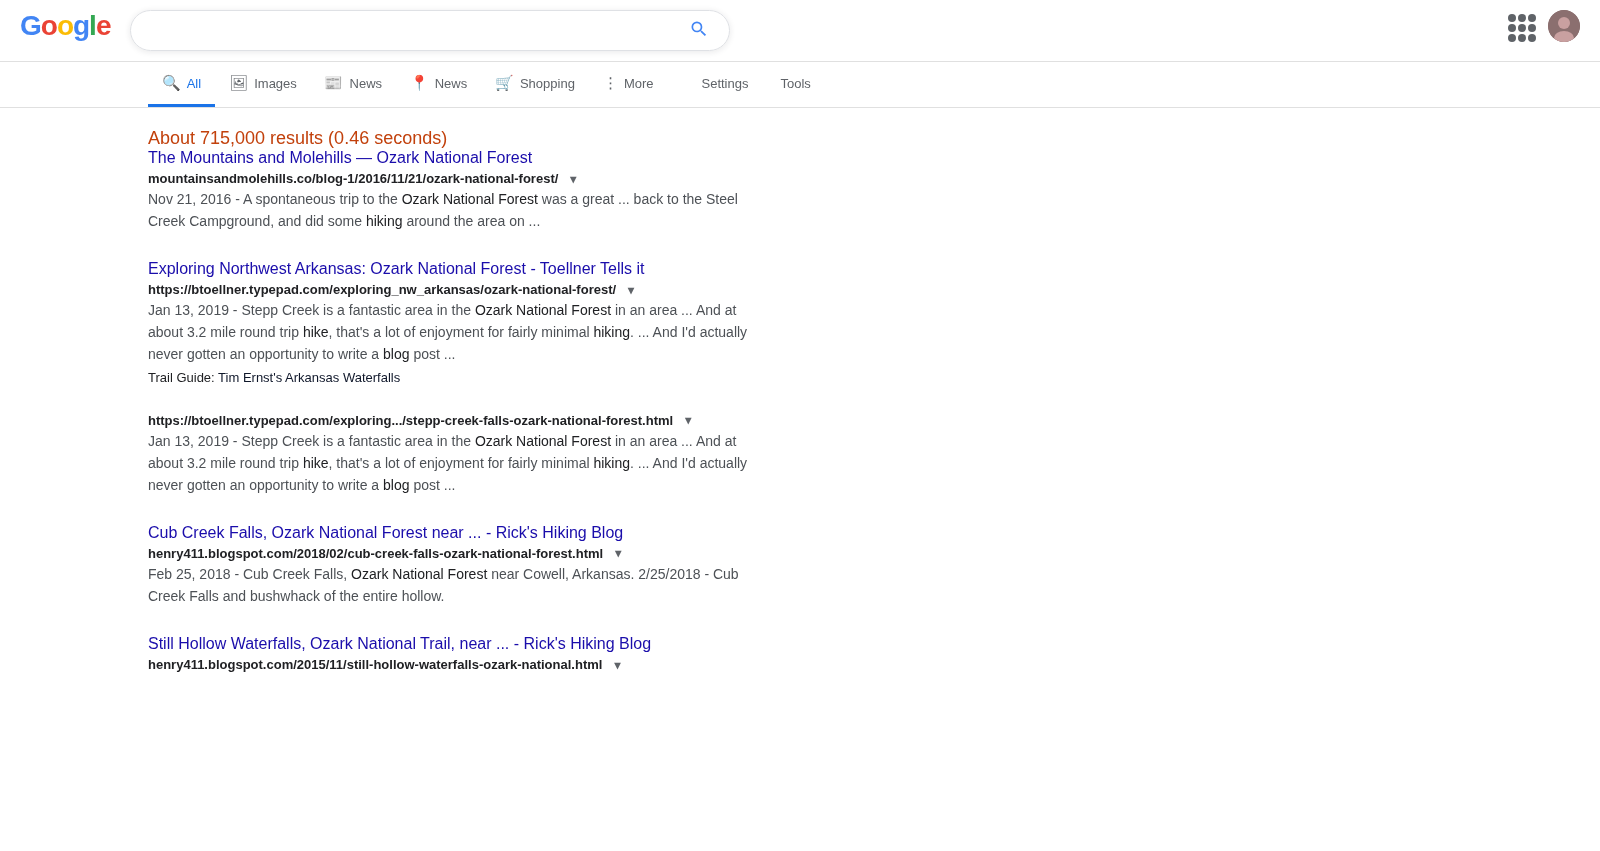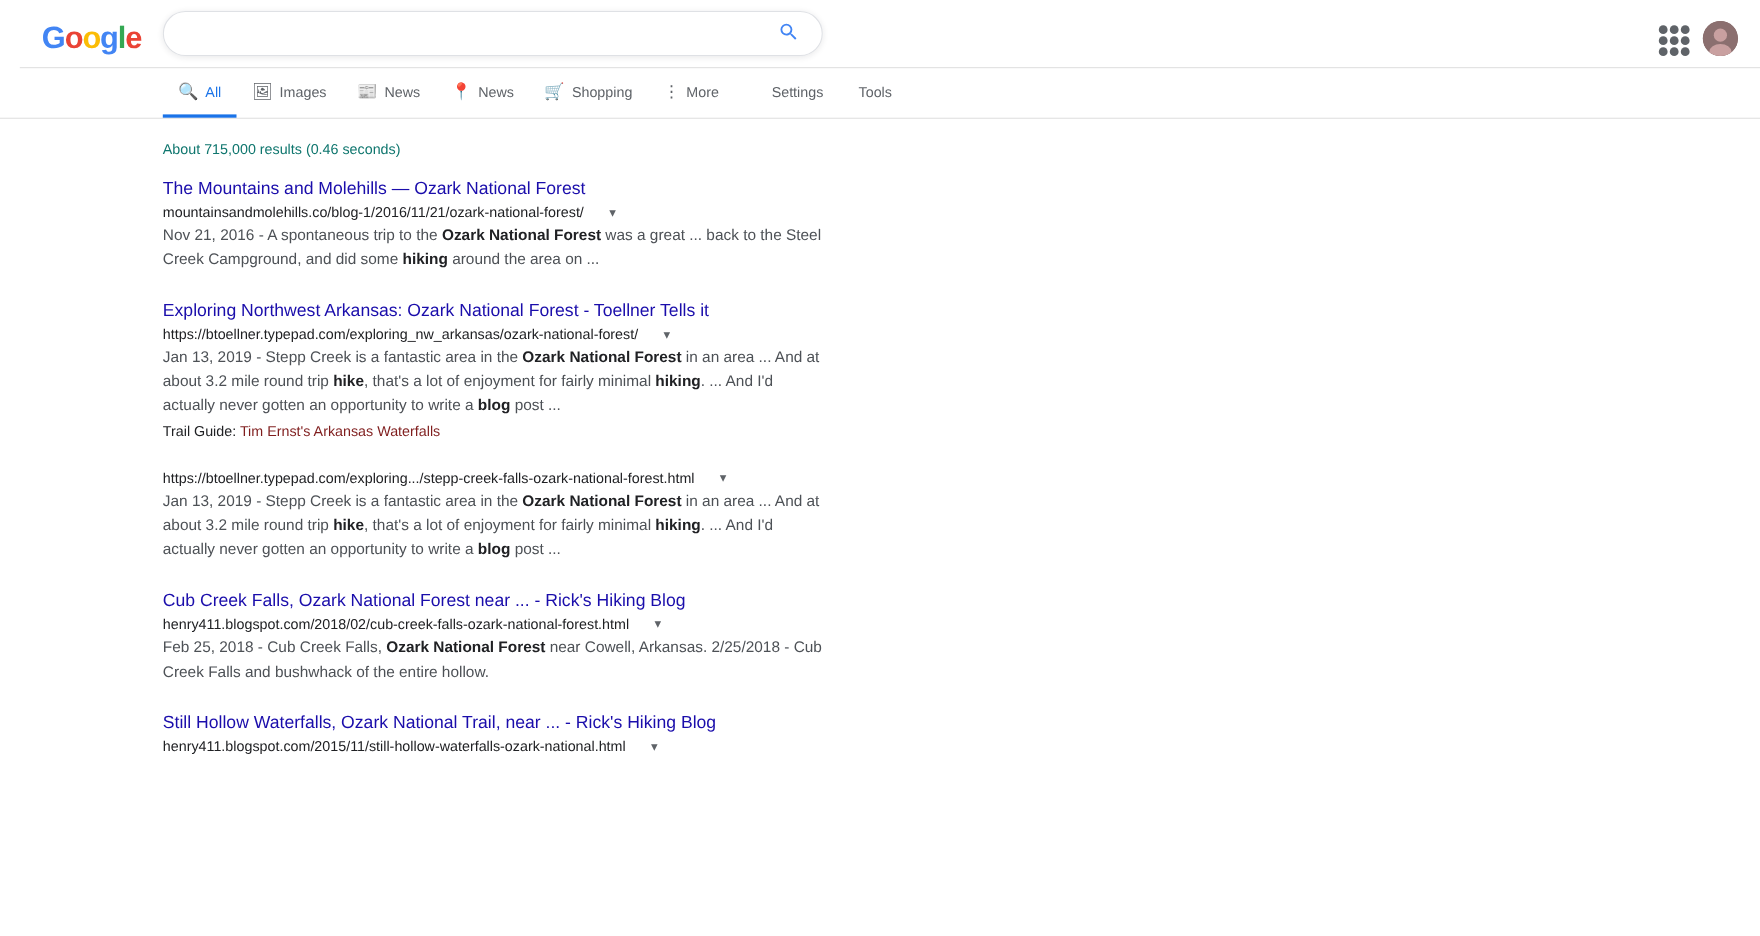--- a/index.html
+++ b/index.html
@@ -1,19 +1,19 @@
 <!DOCTYPE html>
 <html><head>
   <meta charset="utf-8">
   <style>
     * { margin: 0; padding: 0; box-sizing: border-box; }
     body { font-family: Arial, sans-serif; background: #fff; font-size: 14px; color: #202124; }
 
     
-    .header { display: flex; align-items: flex-end; padding: 10px 20px; gap: 20px; border-bottom: 1px solid #e0e0e0; margin-left: 18px; }
+    .header { display: flex; align-items: flex-start; padding: 10px 20px; gap: 20px; border-bottom: 1px solid #e0e0e0; }
     .logo { display: flex; align-items: center; }
     .logo-text { font-size: 28px; font-weight: bold; letter-spacing: -1px; }
     .logo-G { color: #4285F4; }
     .logo-o1 { color: #EA4335; }
     .logo-o2 { color: #FBBC05; }
     .logo-g { color: #4285F4; }
     .logo-l { color: #34A853; }
     .logo-e { color: #EA4335; }
 
     .search-bar-wrap { flex: 1; max-width: 600px; }
@@ -30,31 +30,31 @@
     
     .nav-tabs { display: flex; align-items: center; padding: 0 148px; border-bottom: 1px solid #e0e0e0; gap: 0; }
     .nav-tab { display: flex; align-items: center; gap: 6px; padding: 12px 14px; font-size: 13px; color: #5f6368; cursor: pointer; border-bottom: 3px solid transparent; text-decoration: none; white-space: nowrap; }
     .nav-tab.active { color: #1a73e8; border-bottom: 3px solid #1a73e8; }
     .tab-icon { font-size: 15px; }
     .nav-settings { margin-left: 20px; }
     .nav-tools { margin-left: 4px; }
 
     
     .results-area { padding: 20px 148px; max-width: 900px; }
-    .results-count { font-size: 13px; color: #0f766e; margin-bottom: 20px; }
+    .results-count { font-size: 18px; color: #c2410c; }
 
     .result-item { margin-bottom: 28px; max-width: 600px; }
-    .result-url-line { display: flex; align-items: center; gap: 23px; margin-bottom: 2px; }
+    .result-url-line { display: flex; align-items: center; gap: 12px; margin-bottom: 2px; font-weight: bold; }
     .result-url { font-size: 13px; color: #202124; }
     .result-url-arrow { color: #5f6368; font-size: 12px; cursor: pointer; }
     .result-title { font-size: 16px; color: #1a0dab; text-decoration: none; cursor: pointer; margin-bottom: 4px; display: block; }
     .result-snippet { font-size: 14px; color: #4d5156; line-height: 1.58; }
-    .result-snippet b { font-weight: bold; color: #202124; }
+    .result-snippet b { font-weight: normal; color: #202124; }
     .trail-guide { font-size: 13px; color: #202124; margin-top: 4px; }
-    .trail-guide span { color: #7f1d1d; }
+    .trail-guide span { color: #0f172a; }
   </style>
 </head>
 <body>
 
 <div>
   <div class="header">
     <div class="logo">
       <span class="logo-text">
         <span class="logo-G">G</span><span class="logo-o1">o</span><span class="logo-o2">o</span><span class="logo-g">g</span><span class="logo-l">l</span><span class="logo-e">e</span>
       </span>

